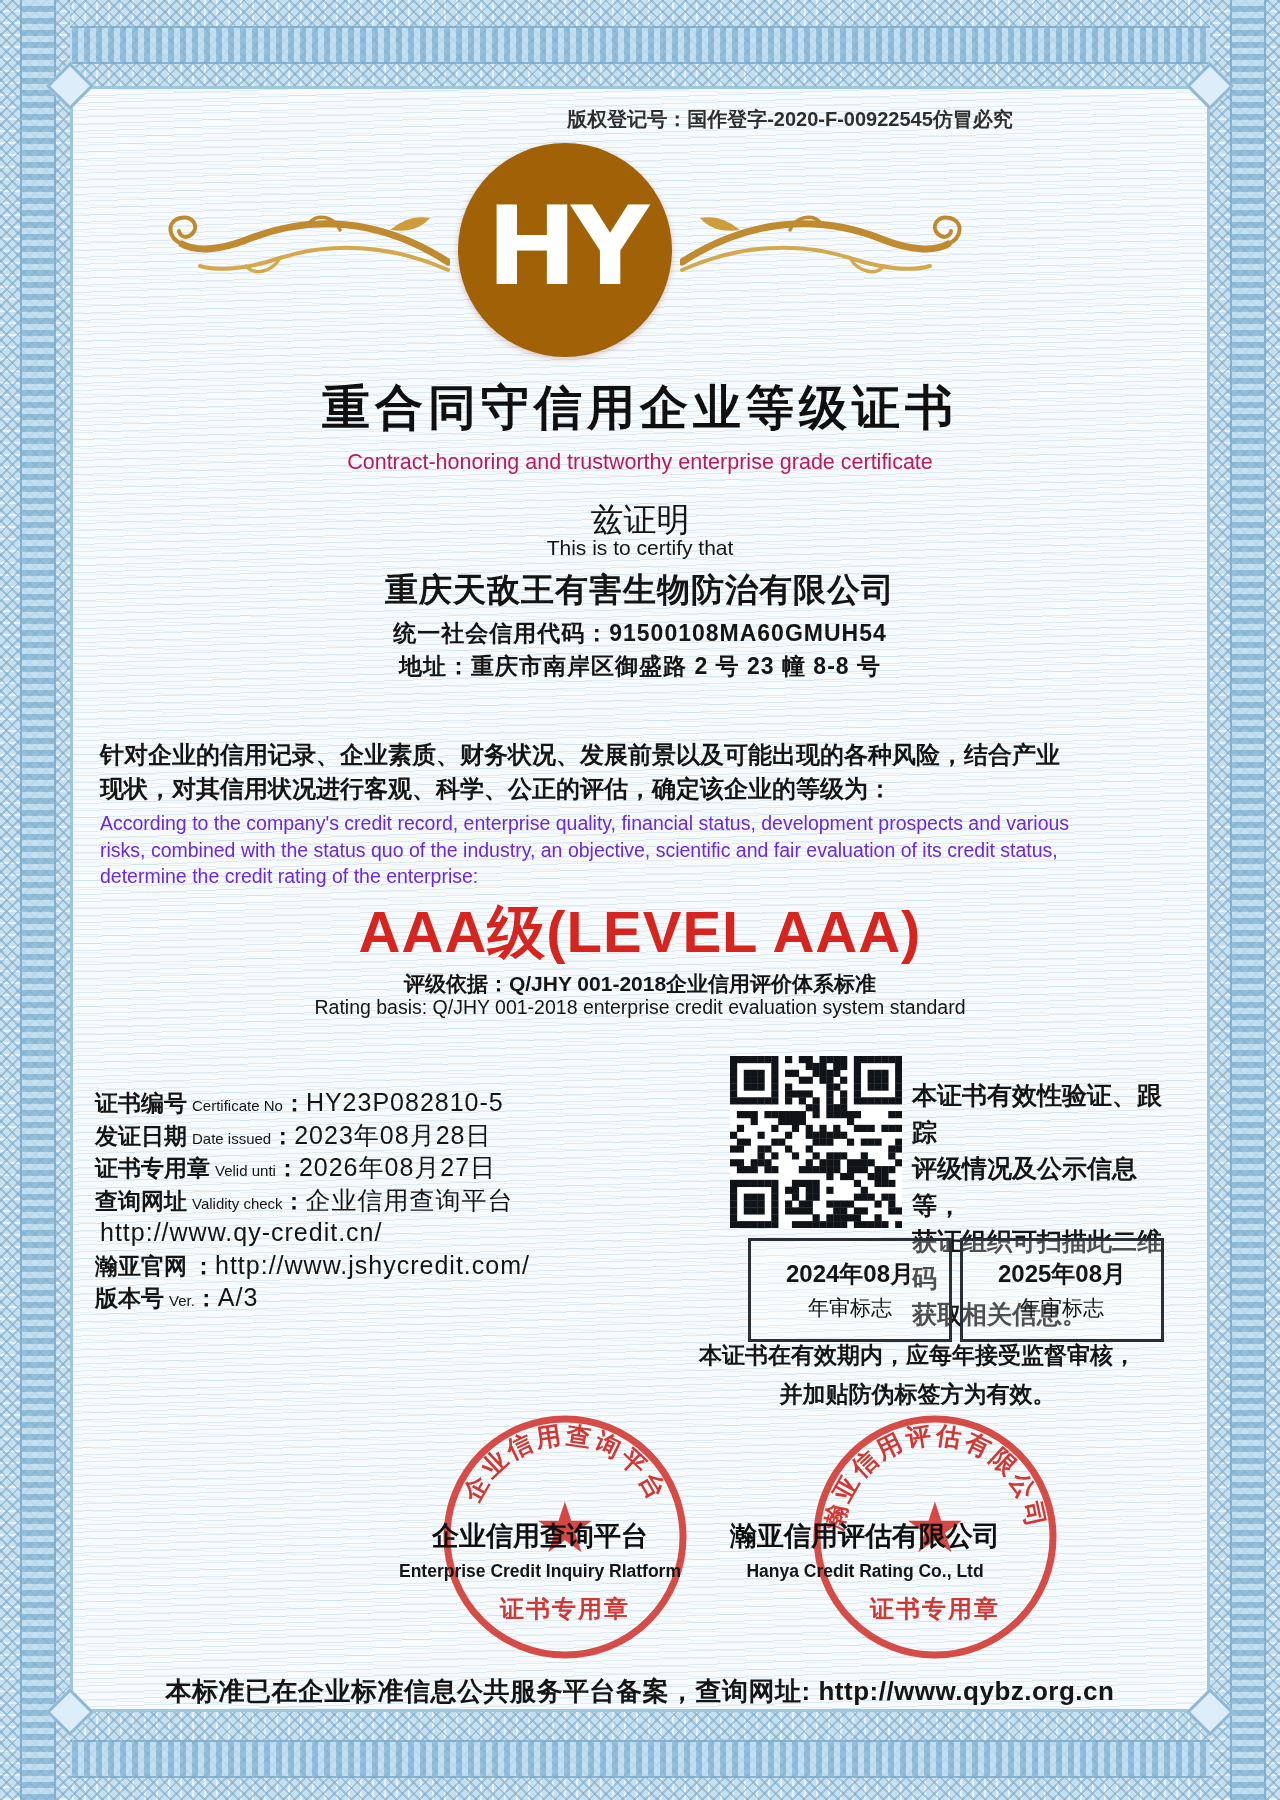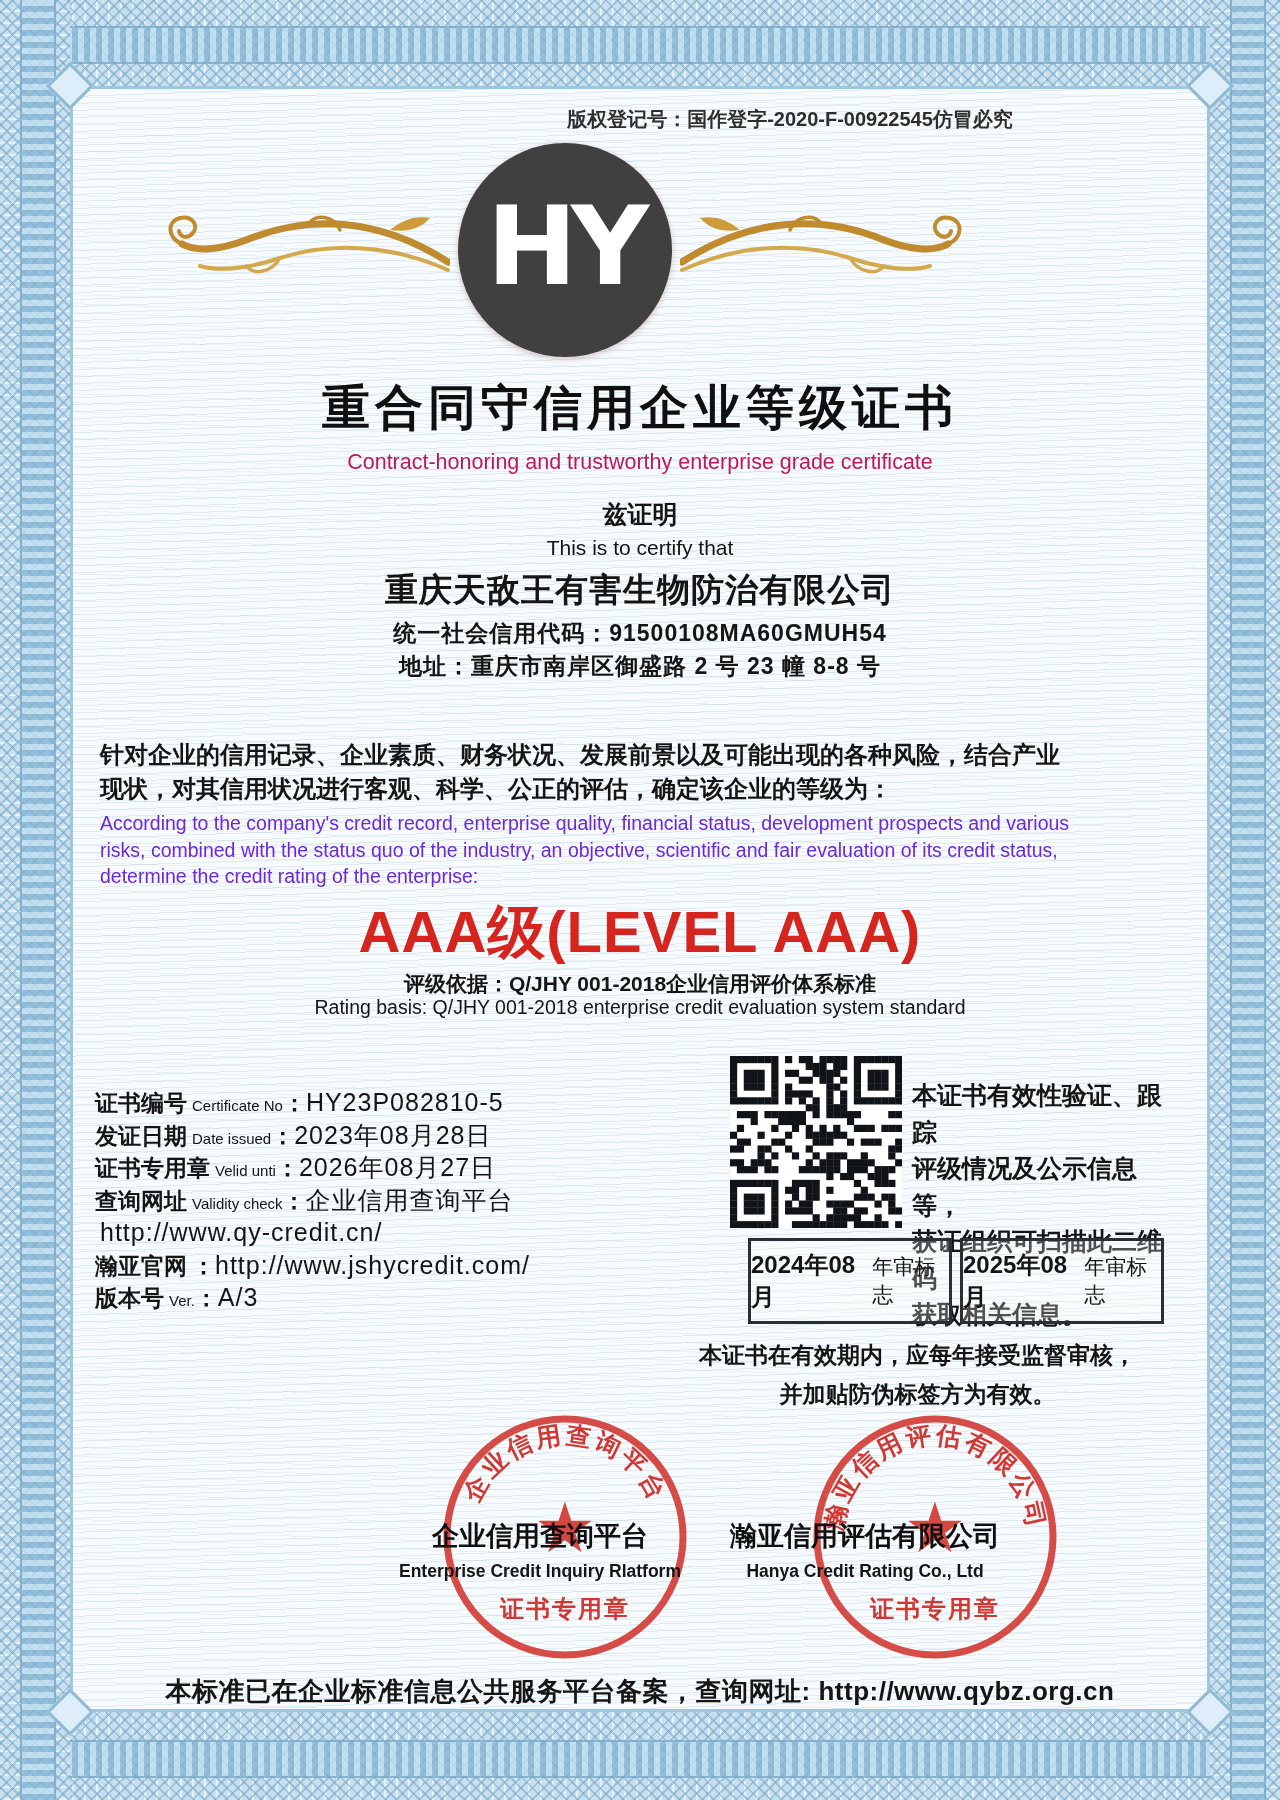--- a/index.html
+++ b/index.html
@@ -56,31 +56,31 @@
       repeating-linear-gradient(178deg, rgba(120,170,195,.20) 0 1px, transparent 1px 7px),
       repeating-linear-gradient(2deg, rgba(120,170,195,.12) 0 1px, transparent 1px 9px);
   }
   .abs { position:absolute; }
   .ctr { left:0; right:0; text-align:center; }
   
   .copyright { top:106px; left:400px; width:780px; text-align:center;
     font-size:20px; font-weight:600; color:#2e2e2e; z-index:3; }
   .logo {
     left:458px; top:143px; width:214px; height:214px; border-radius:50%;
-    background:#404040; z-index:3; display:flex; align-items:center; justify-content:center;
+    background:#a16207; z-index:3; display:flex; align-items:center; justify-content:center;
     box-shadow:0 2px 6px rgba(120,30,25,.25);
   }
   .logo-text { color:#ffffff; font-size:108px; font-weight:900; letter-spacing:-6px;
     font-family:"DejaVu Sans","Liberation Sans",sans-serif; transform:translateY(-4px); }
   .flourish { top:200px; width:290px; height:110px; z-index:2; }
   .fl-left { left:160px; } .fl-right { left:680px; transform:scaleX(-1); }
   
   .title-zh { top:376px; font-size:48px; font-weight:700; letter-spacing:5px; color:#101010; }
   .title-en { top:450px; font-size:21.5px; font-weight:500; color:#be185d; }
-  .certify-zh { top:498px; font-size:25px; font-weight:700; }
+  .certify-zh { top:498px; font-size:33px; font-weight:400; }
   .certify-en { top:536px; font-size:21px; font-weight:400; }
   .company-name { top:568px; font-size:33px; font-weight:800; letter-spacing:1px; }
   .code-line { top:618px; font-size:23px; font-weight:700; letter-spacing:1px; }
   .addr-line { top:651px; font-size:23px; font-weight:700; letter-spacing:1px; }
   
   .para-zh { left:100px; top:738px; width:1085px; font-size:24px; font-weight:600; line-height:34px; }
   .para-en { left:100px; top:810px; width:1085px; font-size:19.5px; font-weight:400; line-height:26.5px; color:#6d28d9; }
   
   .rating-level { top:894px; font-size:58px; font-weight:900; color:#d6251f; letter-spacing:1px; }
   .basis-zh { top:970px; font-size:21px; font-weight:600; }
@@ -89,22 +89,22 @@
   .details { left:95px; top:1086px; width:560px; }
   .dl-row { height:32.5px; line-height:32.5px; white-space:nowrap; }
   .dl-zh { font-size:23px; font-weight:700; }
   .dl-en { font-size:15px; font-weight:400; margin-left:5px; }
   .dl-sep { font-size:23px; font-weight:700; }
   .dl-val { font-size:25px; font-weight:500; letter-spacing:1px; }
   
   .qr { left:730px; top:1056px; width:172px; height:172px; }
   .qr-note { left:912px; top:1077px; width:268px; font-size:25px; font-weight:600; line-height:36.5px; }
   
-  .mark-box { top:1238px; width:204px; height:86px; border:3px solid #2a2f36;
-    display:flex; flex-direction:row; align-items:center; justify-content:center; gap:4px;
+  .mark-box { top:1238px; width:204px; height:104px; border:3px solid #2a2f36;
+    display:flex; flex-direction:column; align-items:center; justify-content:center; gap:4px;
     background:rgba(255,255,255,.25); }
   .mark-1 { left:748px; } .mark-2 { left:960px; }
   .mark-period { font-size:24px; font-weight:600; }
   .mark-label { font-size:21px; font-weight:500; }
   .supervision { left:660px; top:1336px; width:515px; text-align:center;
     font-size:23px; font-weight:600; line-height:39px; }
   
   .stamp { width:244px; height:244px; top:1415px; z-index:2; opacity:.93; }
   .stamp-1 { left:443px; } .stamp-2 { left:813px; }
   .stamp svg { display:block; }

